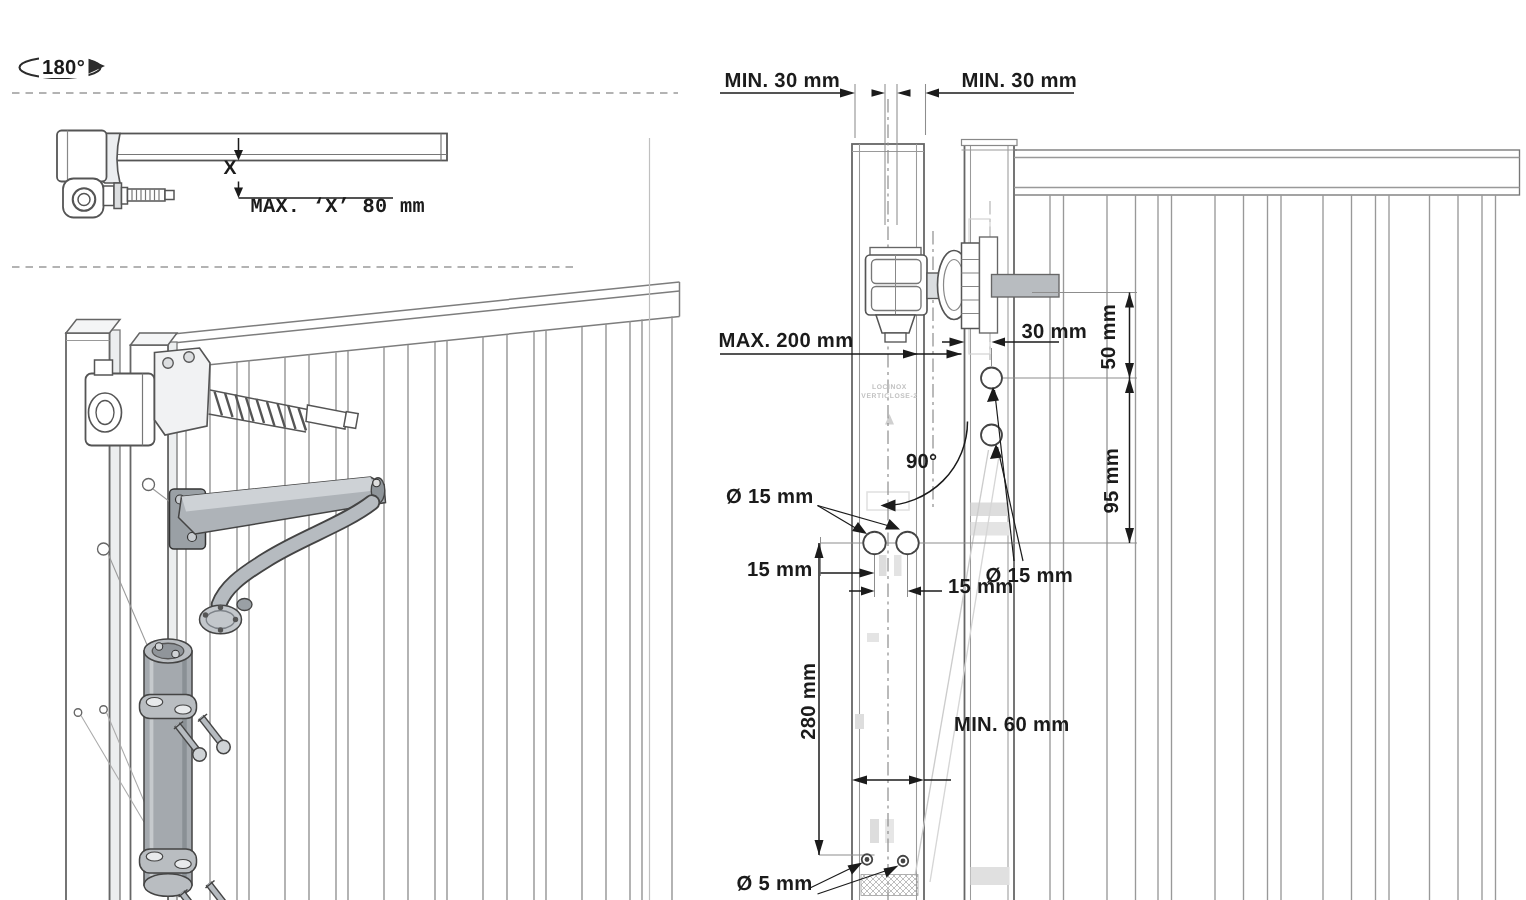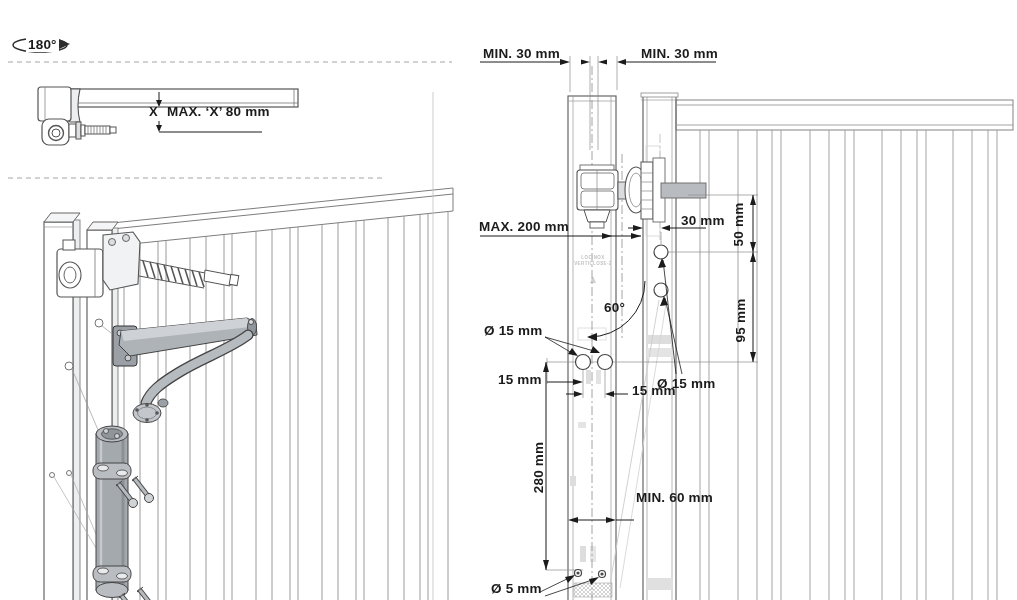--- a/index.html
+++ b/index.html
@@ -399,41 +399,41 @@
 
     <line x1="540" y1="560" x2="571" y2="545" stroke-width="0.8"></line>
     <line x1="545" y1="564" x2="595" y2="547" stroke-width="0.8"></line>
     <polygon points="575,543 565,545 568,551" fill="#1b1b1b" stroke="none"></polygon>
     <polygon points="599,545 589,547 591,553" fill="#1b1b1b" stroke="none"></polygon>
   </g>
 </svg>
 
 <div class="lbl badge" style="left:26px;top:5px;">180°</div>
 <div class="lbl xmark" style="left:149px;top:72px;">X</div>
-<div class="lbl" style="left:167px;top:72px;">MAX. ‘X’ 80 mm</div>
+<div class="lbl" style="left:167px;top:99px;font-family:Liberation Mono, monospace;">MAX. ‘X’ 80 mm</div>
 
 <div class="lbl" style="left:483px;top:14px;">MIN. 30 mm</div>
 <div class="lbl" style="left:641px;top:14px;">MIN. 30 mm</div>
 <div class="lbl" style="left:479px;top:187px;">MAX. 200 mm</div>
 <div class="lbl" style="left:681px;top:181px;">30 mm</div>
 <div class="rotwrap" style="left:711px;top:184px;width:56px;height:16px;">
   <div class="lbl">50 mm</div>
 </div>
-<div class="lbl" style="left:604px;top:268px;">60°</div>
+<div class="lbl" style="left:604px;top:268px;">90°</div>
 <div class="rotwrap" style="left:713px;top:280px;width:56px;height:16px;">
   <div class="lbl">95 mm</div>
 </div>
 <div class="lbl" style="left:484px;top:291px;">Ø 15 mm</div>
 <div class="lbl" style="left:498px;top:340px;">15 mm</div>
 <div class="lbl" style="left:632px;top:351px;">15 mm</div>
 <div class="lbl" style="left:657px;top:344px;">Ø 15 mm</div>
 <div class="rotwrap" style="left:506px;top:427px;width:66px;height:16px;">
   <div class="lbl">280 mm</div>
 </div>
-<div class="lbl" style="left:636px;top:458px;text-align:center;">MIN. 60 mm</div>
+<div class="lbl" style="left:636px;top:443px;text-align:center;">MIN. 60 mm</div>
 <div class="lbl" style="left:491px;top:549px;text-align:center;">Ø 5 mm</div>
 
 <div class="brand" style="left:573px;top:223px;">
   <div>LOCINOX</div>
   <div>VERTICLOSE-2</div>
 </div>
 
 </div>
 
 </body></html>

